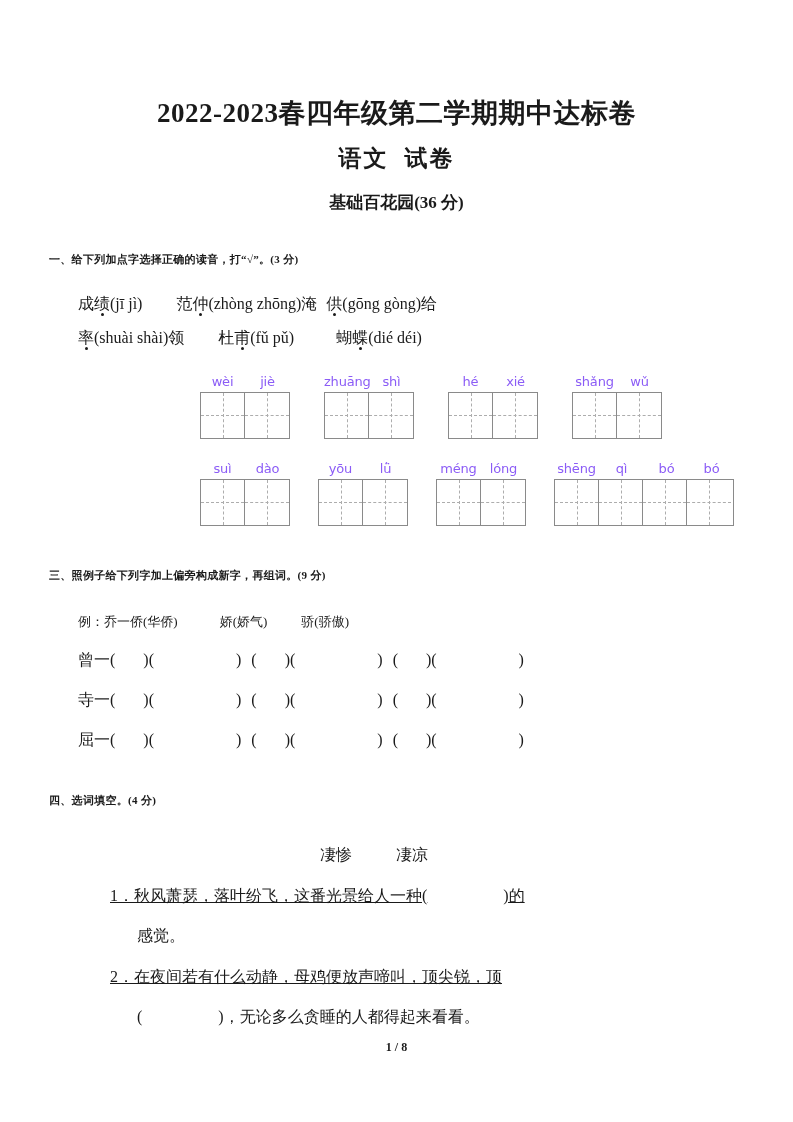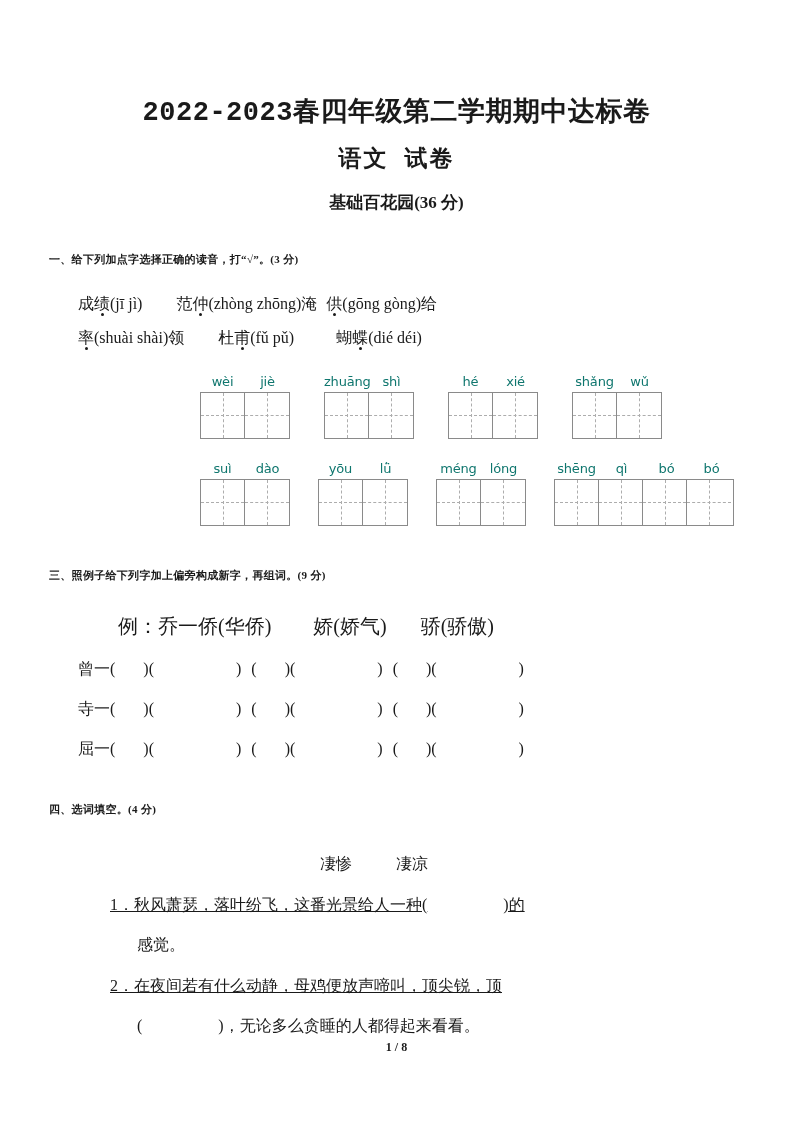--- a/index.html
+++ b/index.html
@@ -26,21 +26,21 @@
 
   
   .doc-title {
     text-align: center;
     font-size: 27px;
     font-weight: bold;
     letter-spacing: 0.5px;
     margin: 0;
     padding-top: 99px;
     line-height: 1.1;
-    font-family: Liberation Mono, monospace;
+    font-family: Liberation Serif, serif;
   }
   .doc-subtitle {
     text-align: center;
     font-size: 23px;
     font-weight: bold;
     margin: 0;
     padding-top: 14px;
     letter-spacing: 2px;
   }
   .doc-subtitle .gap { display: inline-block; width: 16px; }
@@ -107,21 +107,21 @@
 
   .pinyin-row {
     display: flex;
     margin-bottom: 3px;
   }
   .pinyin-cell {
     width: 45px;
     text-align: center;
     font-size: 13px;
     font-family: "DejaVu Sans", "Liberation Sans", sans-serif;
-    color: #0f766e;
+    color: #8b5cf6;
     white-space: nowrap;
     letter-spacing: -0.2px;
   }
   .cells {
     display: flex;
     border: 1px solid #8a8a8a;
   }
   .tzg-cell {
     width: 44px;
     height: 45px;
@@ -138,24 +138,23 @@
   }
   .tzg-cell::after {
     content: "";
     position: absolute;
     top: 0; bottom: 0; left: 50%;
     border-left: 1px dashed #adadad;
   }
 
   
   .example-line {
-    font-size: 20px;
-    padding-left: 112px;
+    font-size: 13px;
+    padding-left: 78px;
     padding-top: 18px;
-    margin-left: 6px;
   }
   .paren-line {
     font-size: 16px;
     padding-left: 78px;
     padding-top: 19px;
     white-space: nowrap;
   }
   .blank-sm { display:inline-block; width: 28px; }
   .blank-lg { display:inline-block; width: 82px; }
   .seg-gap  { display:inline-block; width: 10px; }

